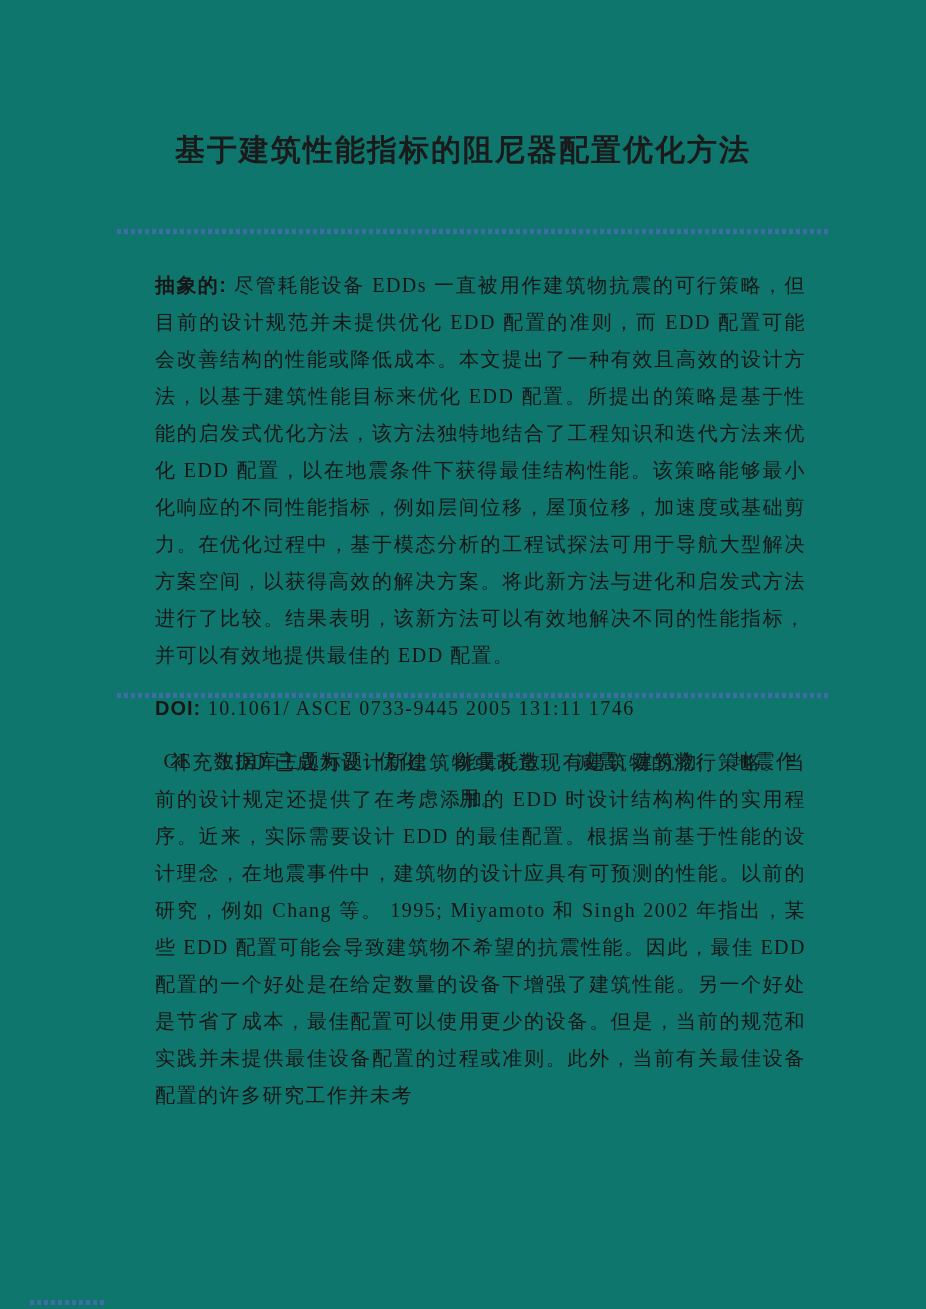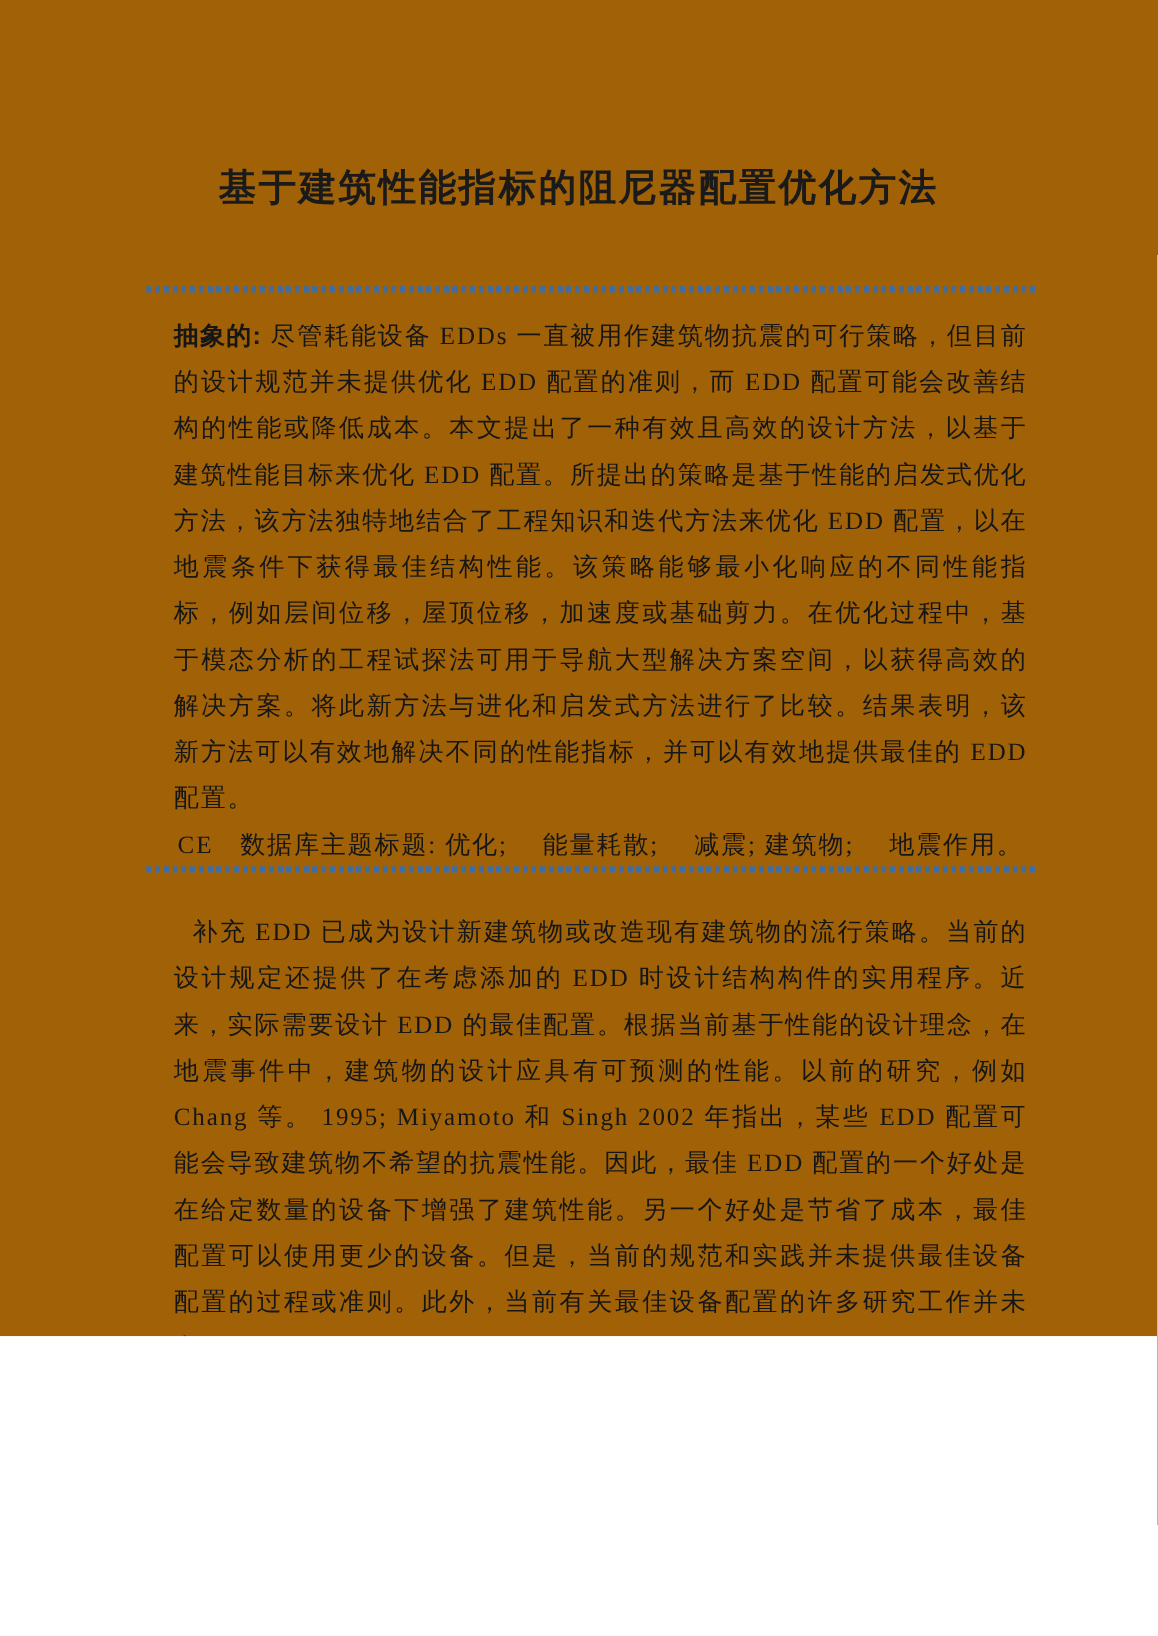--- a/index.html
+++ b/index.html
@@ -1,20 +1,20 @@
 <!DOCTYPE html>
 <html><head>
 <meta charset="utf-8">
 <style>
   html, body { margin: 0; padding: 0; background: #ffffff; }
   .page {
     position: relative;
     width: 926px;
-    height: 1069px;
-    background: #a16207;
+    height: 1309px;
+    background: #0f766e;
     overflow: hidden;
     color: #161616;
     font-family: "Liberation Serif", "DejaVu Serif", serif;
   }
   .doc-title {
     position: absolute;
     top: 110px;
     left: 0;
     right: 0;
     text-align: center;
@@ -48,41 +48,42 @@
     position: absolute;
     left: 139px;
     width: 683px;
     font-size: 20px;
     line-height: 37px;
     letter-spacing: 1.5px;
     text-align: justify;
   }
   .abstract-block { top: 251px; }
   .intro-block { top: 728px; }
-  .textblock p { margin: 0; }
+  .textblock p { margin: 16px; }
   .b-label {
     font-weight: 700;
     font-family: "Liberation Sans", "DejaVu Sans", sans-serif;
     letter-spacing: 1px;
   }
   .doi-line { text-align: left; }
   .subject-line { text-align: center; }
   .indent { text-indent: 0.75em; }
 </style>
 </head>
 <body>
 
 <div class="page">
 
   <h1 class="doc-title">基于建筑性能指标的阻尼器配置优化方法</h1>
 
   <div class="sep sep-top"></div>
 
   <div class="textblock abstract-block">
     <p><span class="b-label">抽象的:</span> <span>尽管耗能设备 EDDs 一直被用作建筑物抗震的可行策略，但目前的设计规范并未提供优化 EDD 配置的准则，而 EDD 配置可能会改善结构的性能或降低成本。本文提出了一种有效且高效的设计方法，以基于建筑性能目标来优化 EDD 配置。所提出的策略是基于性能的启发式优化方法，该方法独特地结合了工程知识和迭代方法来优化 EDD 配置，以在地震条件下获得最佳结构性能。该策略能够最小化响应的不同性能指标，例如层间位移，屋顶位移，加速度或基础剪力。在优化过程中，基于模态分析的工程试探法可用于导航大型解决方案空间，以获得高效的解决方案。将此新方法与进化和启发式方法进行了比较。结果表明，该新方法可以有效地解决不同的性能指标，并可以有效地提供最佳的 EDD 配置。</span></p>
+    <p class="doi-line"><span class="b-label">DOI:</span> <span>10.1061/ ASCE 0733-9445 2005 131:11 1746</span></p>
     <p class="subject-line">CE　数据库主题标题: 优化;　 能量耗散;　 减震; 建筑物;　 地震作用。</p>
   </div>
 
   <div class="sep sep-middle"></div>
 
   <div class="textblock intro-block">
     <p class="indent">补充 EDD 已成为设计新建筑物或改造现有建筑物的流行策略。当前的设计规定还提供了在考虑添加的 EDD 时设计结构构件的实用程序。近来，实际需要设计 EDD 的最佳配置。根据当前基于性能的设计理念，在地震事件中，建筑物的设计应具有可预测的性能。以前的研究，例如 Chang 等。 1995; Miyamoto 和 Singh 2002 年指出，某些 EDD 配置可能会导致建筑物不希望的抗震性能。因此，最佳 EDD 配置的一个好处是在给定数量的设备下增强了建筑性能。另一个好处是节省了成本，最佳配置可以使用更少的设备。但是，当前的规范和实践并未提供最佳设备配置的过程或准则。此外，当前有关最佳设备配置的许多研究工作并未考</p>
   </div>
 
   <div class="sep-fragment"></div>

